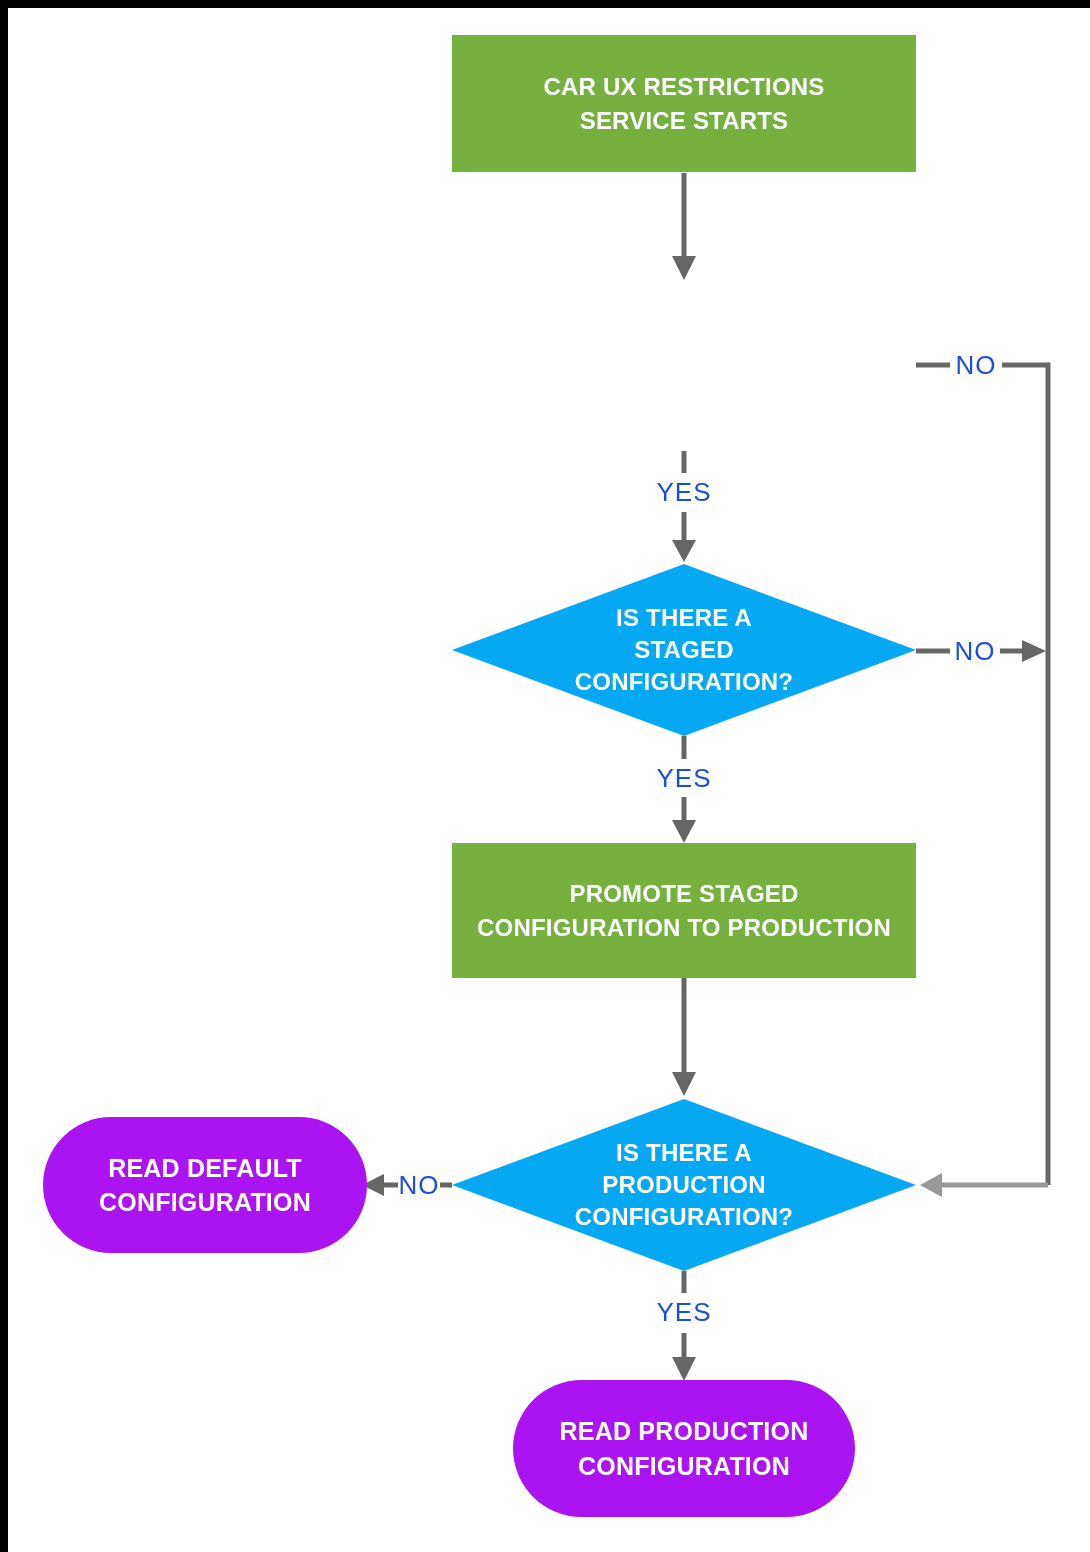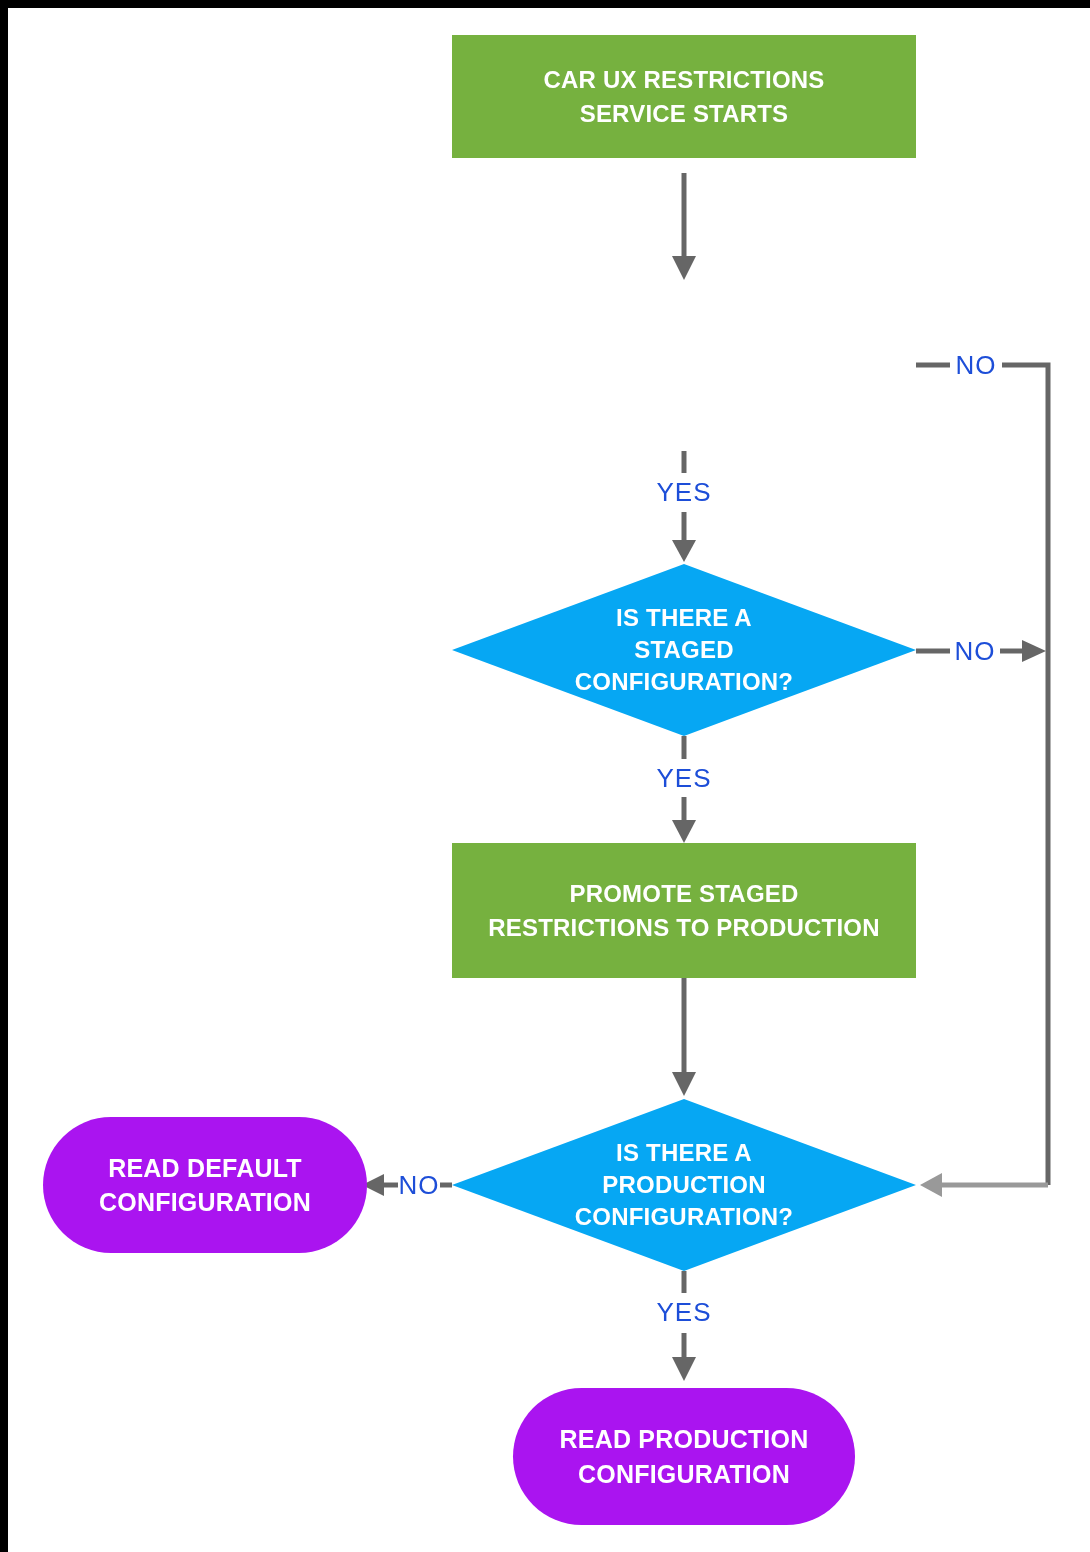--- a/index.html
+++ b/index.html
@@ -57,39 +57,39 @@
       <polygon points="672,540 696,540 684,562"></polygon>
       <polygon points="1022,640 1022,662 1046,651"></polygon>
       <polygon points="672,820 696,820 684,843"></polygon>
       <polygon points="672,1072 696,1072 684,1096"></polygon>
       <polygon points="384,1174 384,1196 362,1185"></polygon>
       <polygon points="672,1357 696,1357 684,1381"></polygon>
     </g>
     <polygon points="942,1173 942,1197 920,1185" fill="#999999"></polygon>
   </svg>
 
-  <div class="node process" style="left: 452px; top: 35px; width: 464px; height: 123px; background: rgb(118, 177, 63);">CAR UX RESTRICTIONS
+  <div class="node process" style="left: 452px; top: 35px; width: 464px; height: 137px; background: rgb(118, 177, 63);">CAR UX RESTRICTIONS
 SERVICE STARTS</div>
 
 
   <div class="node decision" style="left: 452px; top: 564px; width: 464px; height: 172px; background: rgb(6, 167, 243);">IS THERE A
 STAGED
 CONFIGURATION?</div>
 
   <div class="node process" style="left: 452px; top: 843px; width: 464px; height: 135px; background: rgb(118, 177, 63);">PROMOTE STAGED
-RESTRICTIONS TO PRODUCTION</div>
+CONFIGURATION TO PRODUCTION</div>
 
   <div class="node decision" style="left: 452px; top: 1099px; width: 464px; height: 172px; background: rgb(6, 167, 243);">IS THERE A
 PRODUCTION
 CONFIGURATION?</div>
 
   <div class="node terminal" style="left: 43px; top: 1117px; width: 324px; height: 136px; background: rgb(170, 20, 240);">READ DEFAULT
 CONFIGURATION</div>
 
-  <div class="node terminal" style="left: 513px; top: 1380px; width: 342px; height: 137px; background: rgb(170, 20, 240); margin-top: 8px;">READ PRODUCTION
+  <div class="node terminal" style="left: 513px; top: 1380px; width: 342px; height: 137px; background: rgb(170, 20, 240);">READ PRODUCTION
 CONFIGURATION</div>
 
   <div class="edge-label" style="left:976px; top:365px;">NO</div>
   <div class="edge-label" style="left:684px; top:492px;">YES</div>
   <div class="edge-label" style="left:975px; top:651px;">NO</div>
   <div class="edge-label" style="left:684px; top:778px;">YES</div>
   <div class="edge-label" style="left:419px; top:1185px;">NO</div>
   <div class="edge-label" style="left:684px; top:1312px;">YES</div>
 
 </div>

